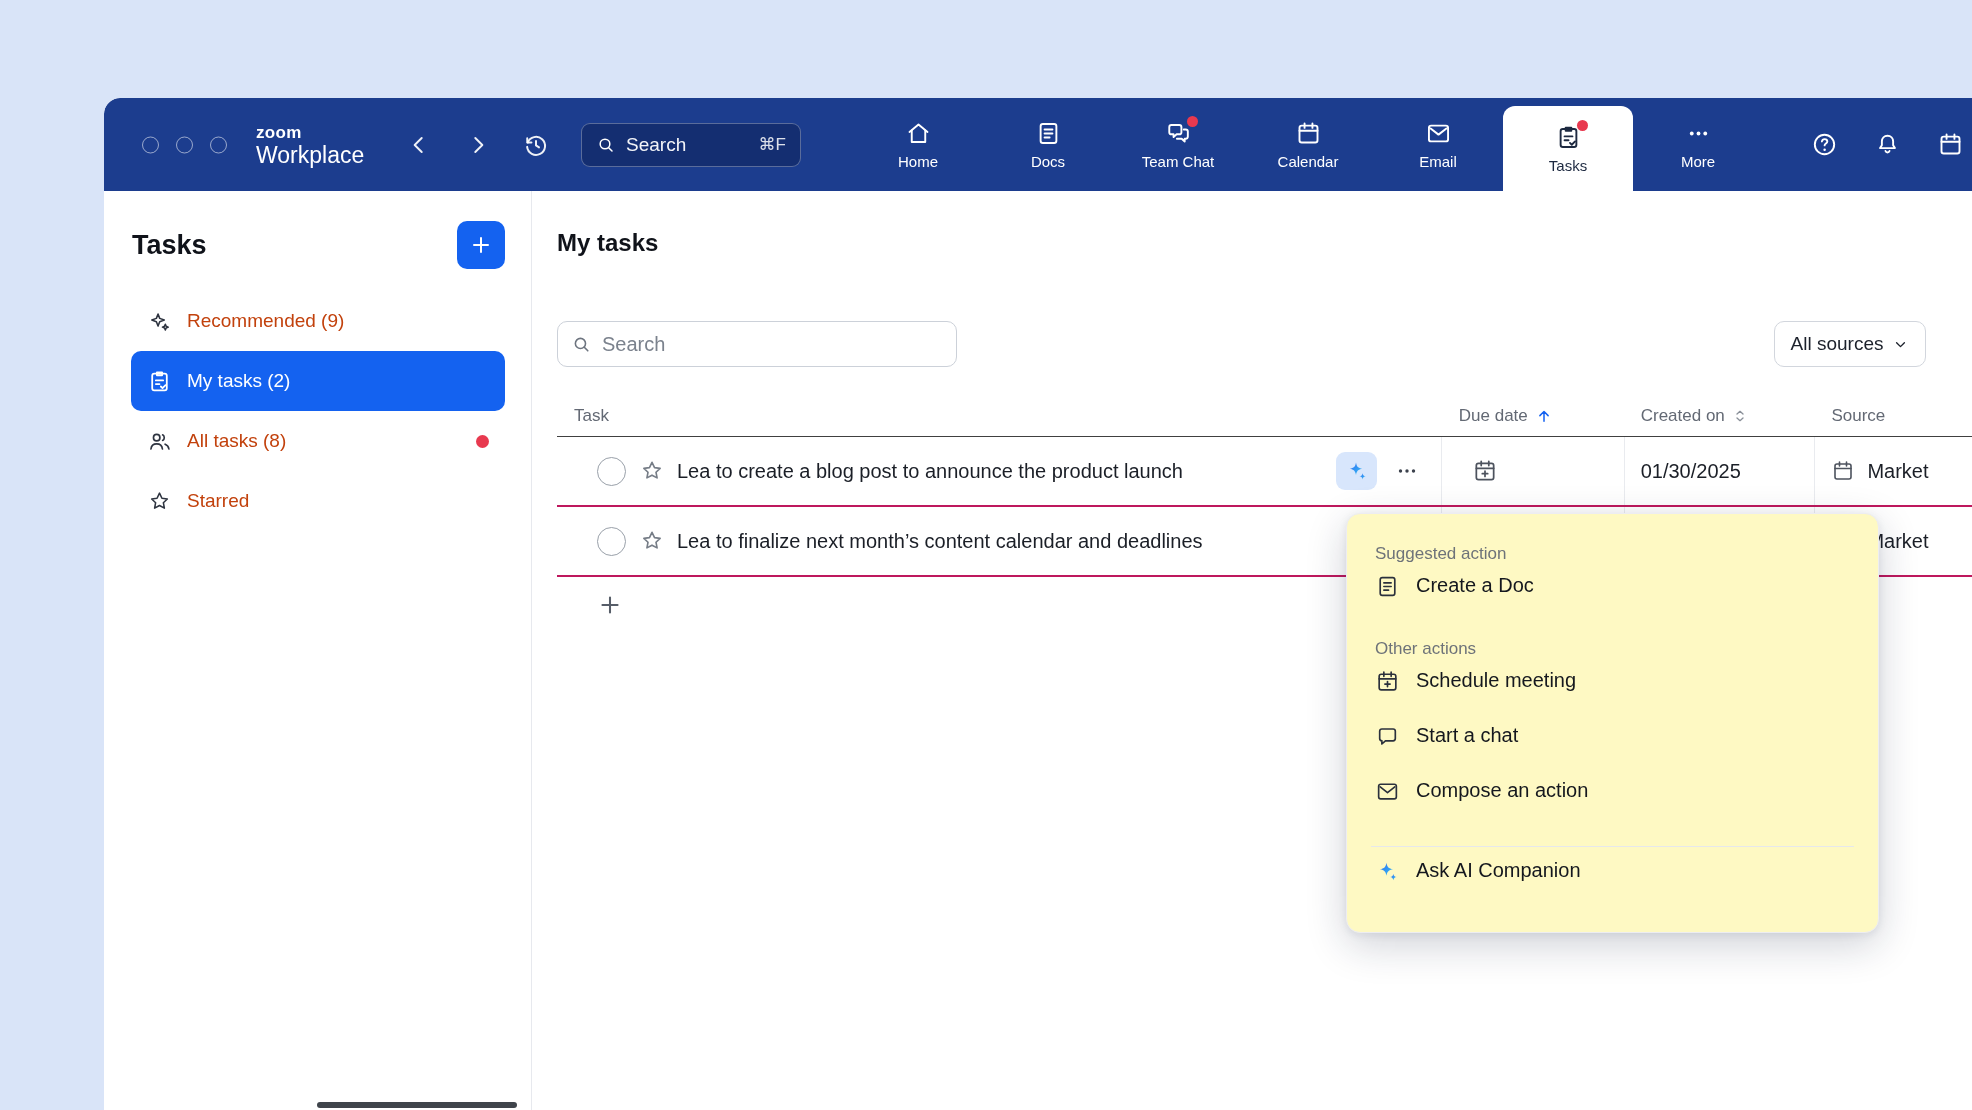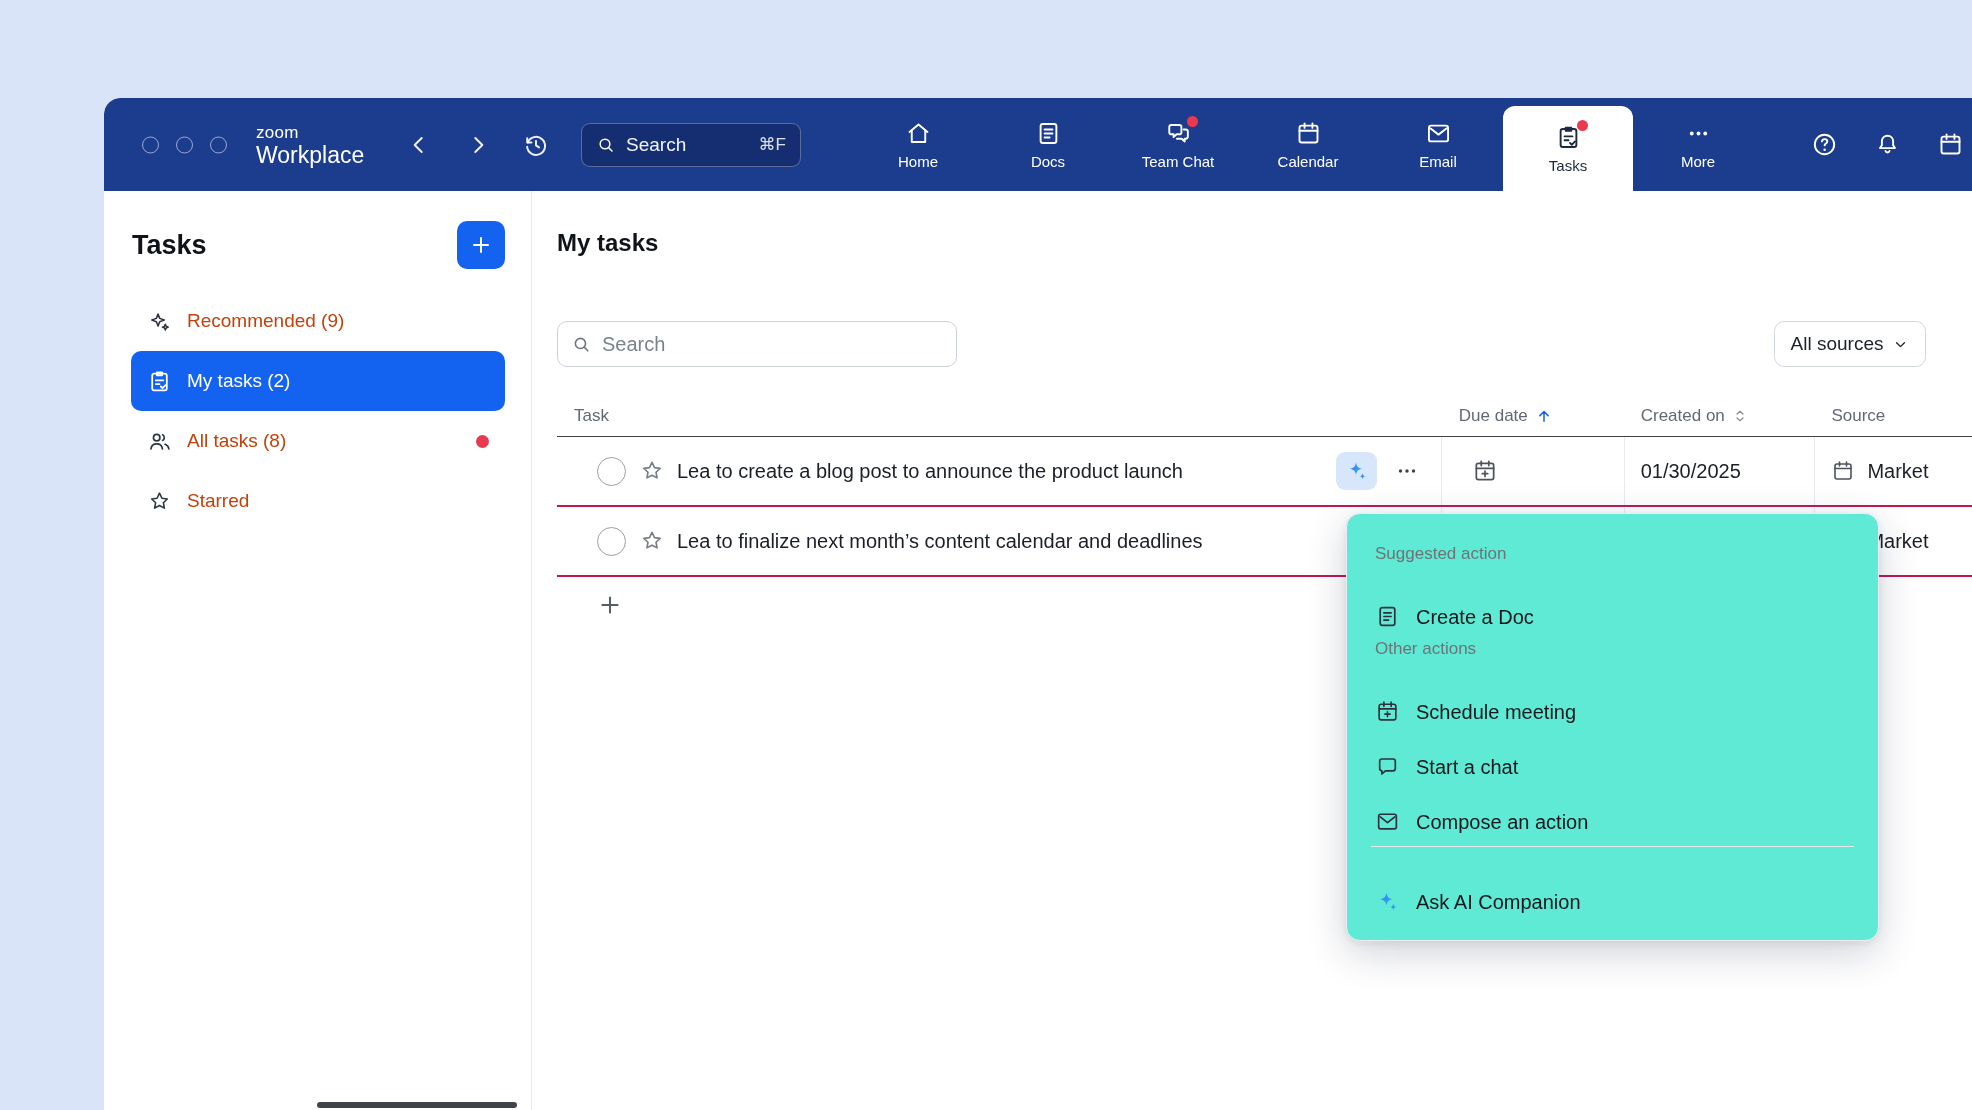--- a/index.html
+++ b/index.html
@@ -20,21 +20,21 @@
   }
 
   
   .topbar {
     position:relative; height:93px; flex:0 0 93px;
     background:#1c3d8e; border-top-left-radius:16px; color:#fff;
   }
   .win-controls { position:absolute; left:38px; top:50%; transform:translateY(-50%); display:flex; gap:17px; }
   .wc { width:17px; height:17px; border-radius:50%; border:1.5px solid rgba(255,255,255,.55); }
   .logo { position:absolute; left:152px; top:50%; transform:translateY(-50%); line-height:1; }
-  .logo-zoom { display:block; font-size:17px; font-weight:400; letter-spacing:.3px; }
+  .logo-zoom { display:block; font-size:17px; font-weight:700; letter-spacing:.3px; }
   .logo-main { display:block; font-size:23px; font-weight:400; margin-top:3px; }
   .nav-arrow, .history-btn {
     position:absolute; top:50%; transform:translateY(-50%);
     background:none; border:none; color:rgba(255,255,255,.92); cursor:pointer;
   }
   .nav-arrow.back { left:302px; }
   .nav-arrow.fwd  { left:361px; }
   .history-btn    { left:418px; }
   .topbar-search {
     position:absolute; left:477px; top:50%; transform:translateY(-50%);
@@ -134,27 +134,27 @@
   }
   .more-btn { background:none; border:none; color:#3c424d; cursor:pointer; padding:4px; }
   .cell-icon { color:#4d535e; }
   .add-row { display:flex; align-items:center; height:56px; padding-left:40px; color:#565d68; cursor:pointer; }
   .sort-up { color:#1462f0; }
   .sort-both { color:#8a9099; }
 
   
   .popup {
     position:absolute; left:1346px; top:513px; width:533px; z-index:50;
-    background:#5eead4; border:1px solid #ededf1; border-radius:14px;
+    background:#fef9c3; border:1px solid #ededf1; border-radius:14px;
     box-shadow:0 12px 40px rgba(18,28,58,.20), 0 2px 8px rgba(18,28,58,.08);
-    padding:20px 0 26px;
+    padding:20px 0 18px;
   }
   .menu-label { padding:10px 28px 10px; font-size:17px; color:#6e7379; }
   .menu-item {
-    height:55px; display:flex; align-items:flex-end; gap:16px; padding:0 28px;
+    height:55px; display:flex; align-items:flex-start; gap:16px; padding:0 28px;
     font-size:20px; color:#15181e; cursor:pointer;
   }
   .menu-item .m-icon { color:#2b313c; }
   .menu-sep { height:1px; background:#e6e8ec; margin:12px 24px; }
 
   
   .scroll-thumb {
     position:absolute; left:317px; top:1102px; width:200px; height:6px;
     background:#3f444b; border-radius:3px; z-index:60; cursor:grab;
   }

